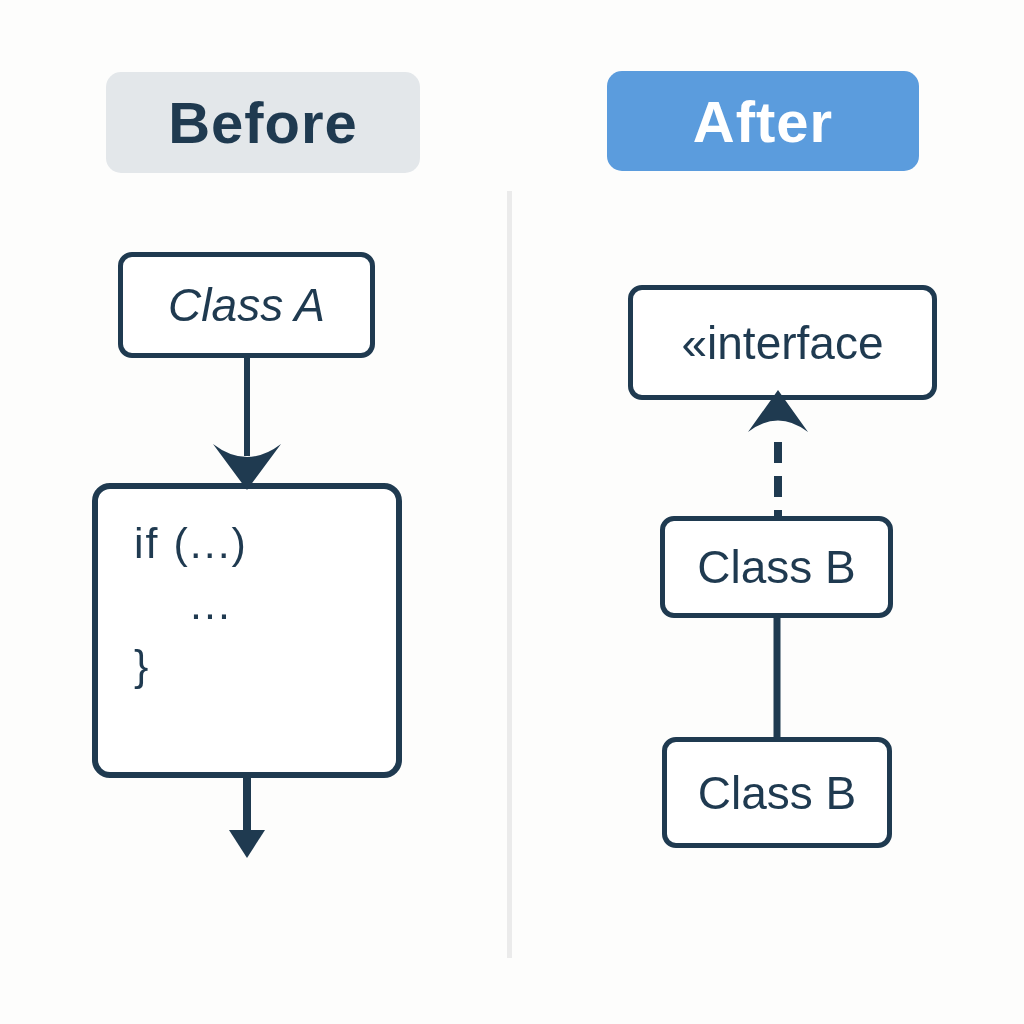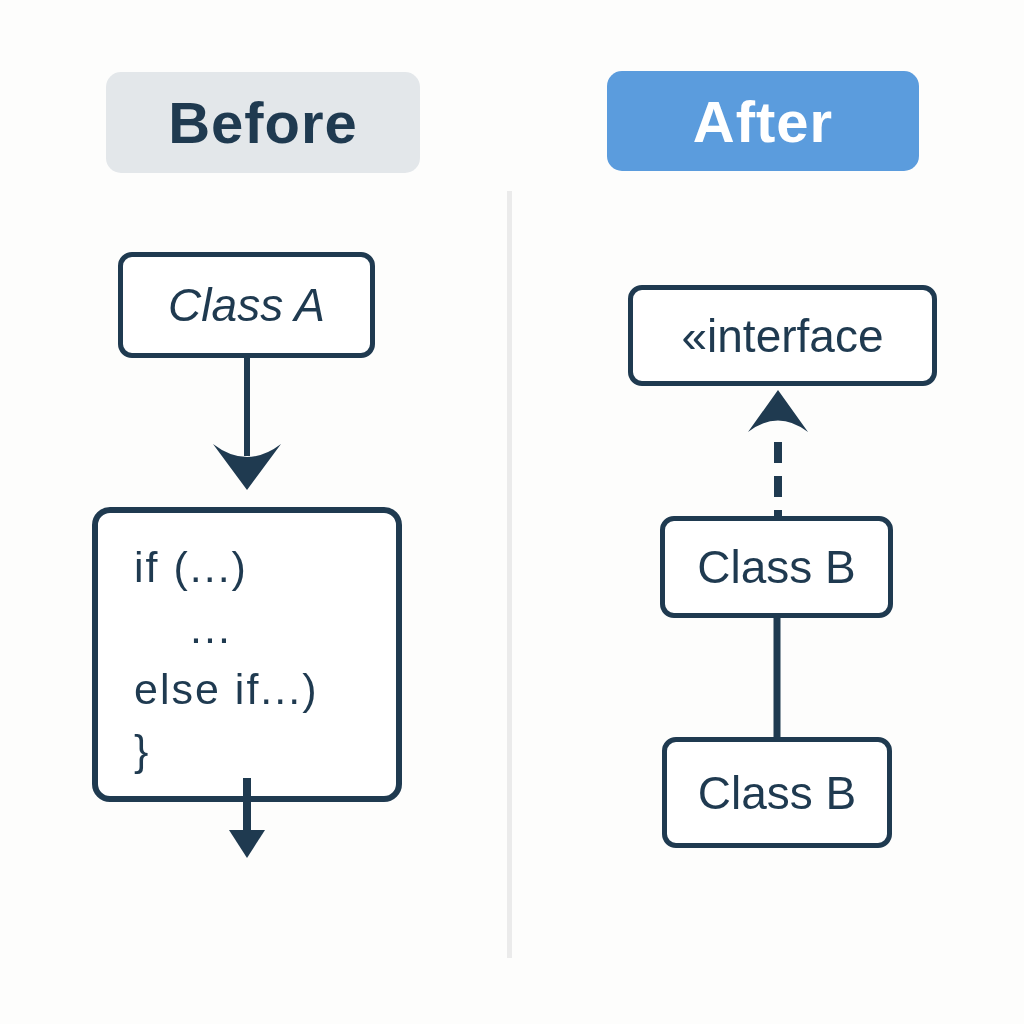--- a/index.html
+++ b/index.html
@@ -43,29 +43,29 @@
     border: 5px solid var(--stroke, #1f3a50);
     border-radius: 14px;
     color: var(--text, #1f3a50);
     display: flex;
     align-items: center;
     justify-content: center;
     font-size: 46px;
   }
   .node.class-a  { left: 118px; top: 252px; width: 257px; height: 106px; font-style: italic; }
   .node.code-box {
-    left: 92px; top: 507px; width: 310px; height: 295px;
+    left: 92px; top: 483px; width: 310px; height: 295px;
     border-width: 6px; border-radius: 18px;
     display: block;
     font-size: 43px;
     padding: 24px 0 0 36px;
   }
   .code-line { line-height: 61px; white-space: pre; letter-spacing: 2px; }
   .code-line.indent { padding-left: 56px; }
-  .node.interface-box { left: 628px; top: 285px; width: 309px; height: 101px; }
+  .node.interface-box { left: 628px; top: 285px; width: 309px; height: 115px; }
   .node.class-b-top    { left: 660px; top: 516px; width: 233px; height: 102px; }
   .node.class-b-bottom { left: 662px; top: 737px; width: 230px; height: 111px; }
   svg.connectors {
     position: absolute;
     left: 0; top: 0;
     pointer-events: none;
   }
   svg .stroke-line { stroke: var(--stroke, #1f3a50); fill: none; }
   svg .stroke-fill { fill: var(--stroke, #1f3a50); stroke: none; }
 </style>
@@ -80,21 +80,20 @@
 
   <div class="divider"></div>
 
   <div class="node class-a">
     <span>Class A</span>
   </div>
 
   <div class="node code-box">
     <div class="code-line">if (...)</div>
     <div class="code-line indent">...</div>
-    <div class="code-line">else if...)</div>
     <div class="code-line">}</div>
   </div>
 
   <div class="node interface-box">
     <span>«interface</span>
   </div>
 
   <div class="node class-b-top">
     <span>Class B</span>
   </div>

